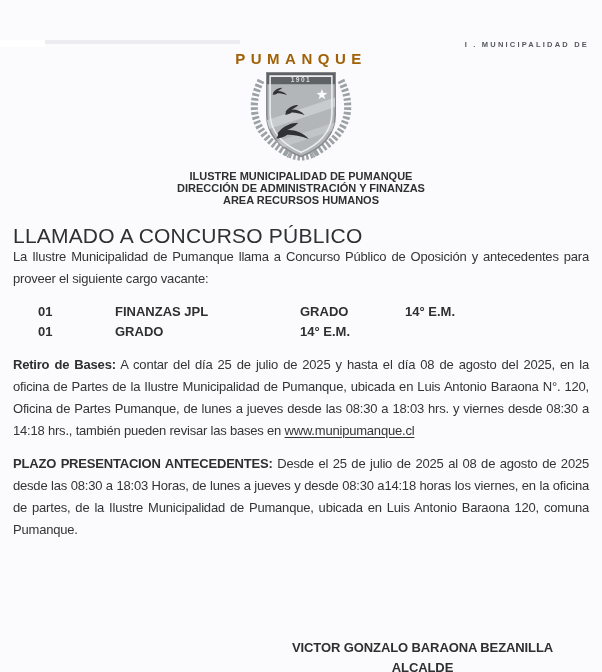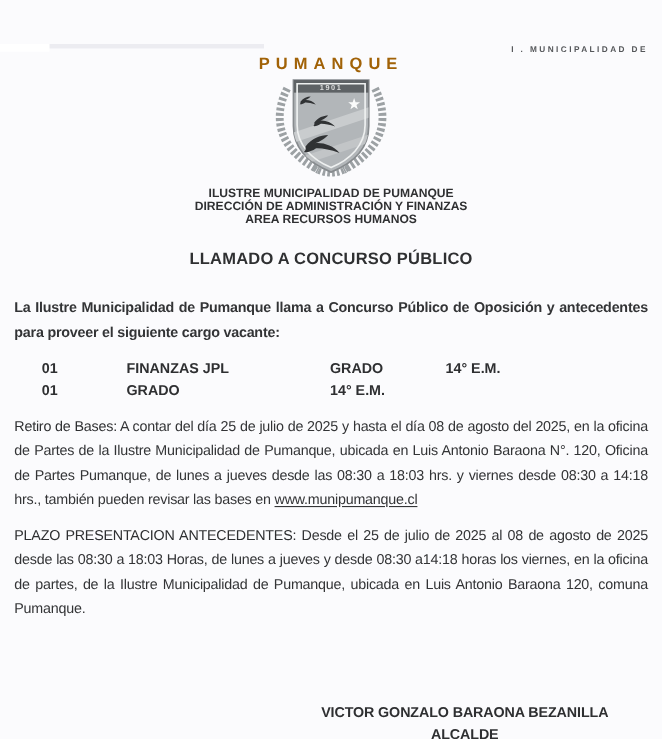--- a/index.html
+++ b/index.html
@@ -20,26 +20,26 @@
   .logo-line2{font-size:15px;font-weight:600;letter-spacing:5.5px;color:#a16207;line-height:17px;margin-top:1px;}
   .emblem{display:block;margin:2px auto 0 auto;}
   .wreath{fill:none;stroke:#9ca1a4;stroke-width:7.5;stroke-dasharray:2.8 2.1;}
   .wreath2{fill:none;stroke:#9ca1a4;stroke-width:6;stroke-dasharray:2.5 2;}
   .year-text{fill:#dcdddd;font-family:"Liberation Sans",sans-serif;font-size:7px;font-weight:bold;letter-spacing:1.5px;}
 
   
   .org-header{margin-top:4px;text-align:center;font-size:11px;font-weight:bold;color:#2f3032;line-height:12px;}
 
   
-  .doc-title{margin:20px 0 0 0;text-align:center;font-size:15px;font-weight:bold;color:#2f3032;letter-spacing:.2px;line-height:20px;}
+  .doc-title{margin:20px 0 0 0;font-size:21px;font-weight:normal;color:#2f3032;letter-spacing:.2px;line-height:20px;}
 
   
   .body-par{margin:0;font-size:13px;line-height:22px;text-align:justify;letter-spacing:-0.2px;color:#333436;}
-  .intro-par{margin-top:23px;line-height:21.5px;font-weight:bold;}
-  .lead{font-weight:normal;color:#2e2f31;}
+  .intro-par{line-height:21.5px;}
+  .lead{font-weight:bold;color:#2e2f31;}
   .doc-link{text-decoration:underline;text-underline-offset:2px;}
 
   
   .vac-table{margin-top:13px;margin-left:25px;font-size:13px;font-weight:bold;color:#2e2f31;}
   .vac-row{display:grid;grid-template-columns:77px 185px 105px 1fr;line-height:19.5px;}
 
   .retiro-par{margin-top:13px;}
   .plazo-par{margin-top:11px;}
 
   

